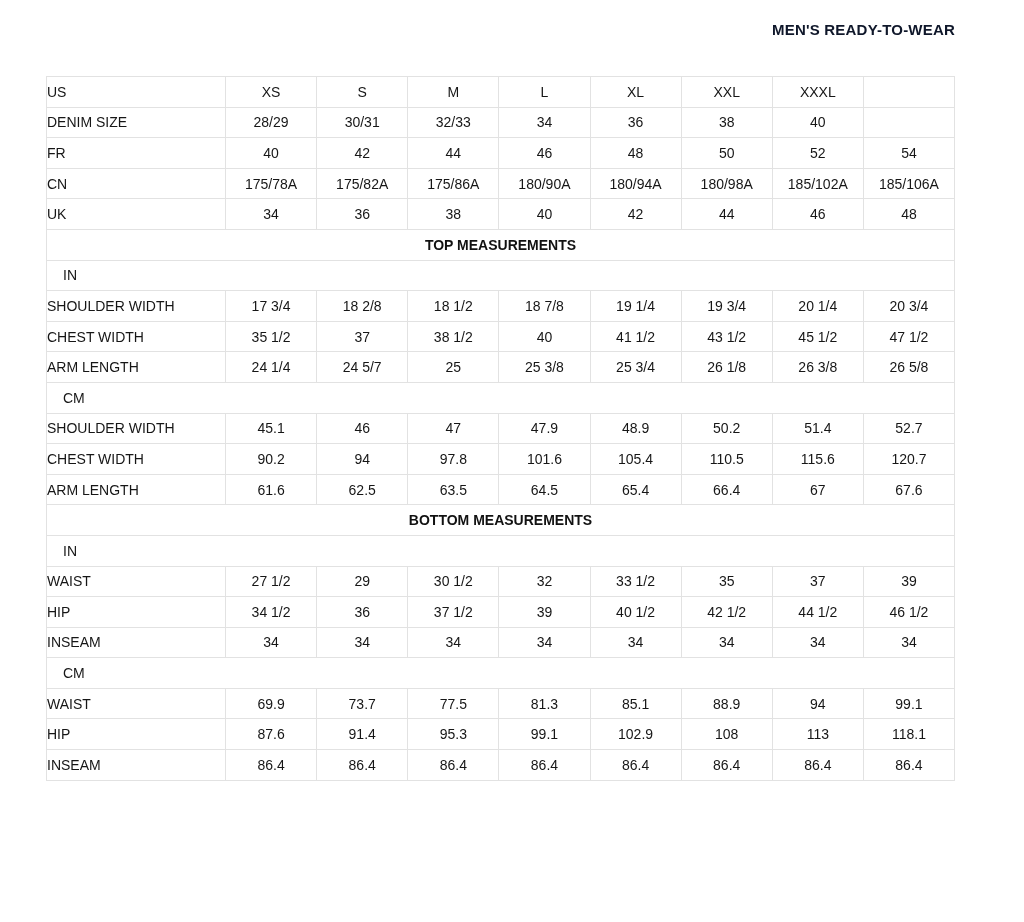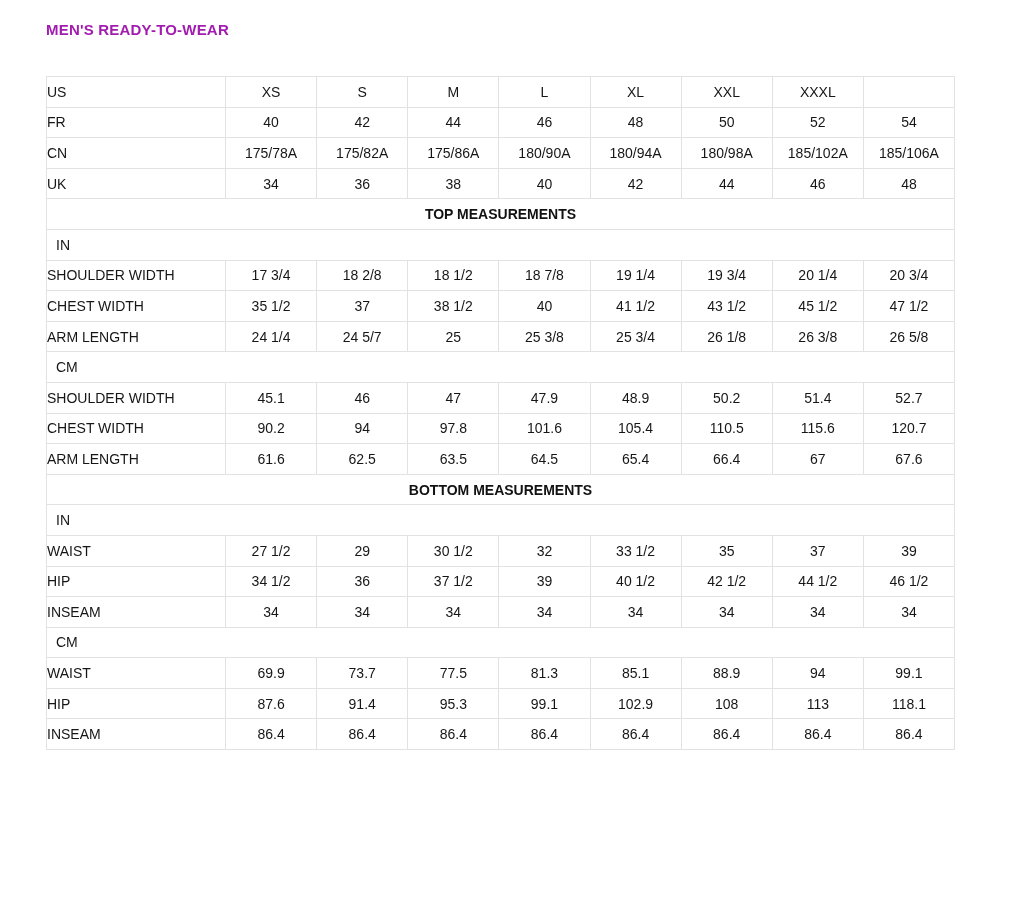--- a/index.html
+++ b/index.html
@@ -17,25 +17,25 @@
     position: relative;
     width: 1024px;
     height: 922px;
     background: #ffffff;
   }
   .chart-title {
     position: absolute;
     top: 21px;
     left: 46px;
     width: 909px;
-    text-align: left;
+    text-align: right;
     font-size: 15px;
     font-weight: bold;
     letter-spacing: 0.2px;
-    color: #a21caf;
+    color: #0f172a;
   }
   table.size-chart {
     position: absolute;
     left: 46px;
     top: 76px;
     width: 909px;
     border-collapse: collapse;
     table-layout: fixed;
   }
   table.size-chart col.label-col { width: 179px; }
@@ -54,21 +54,21 @@
   table.size-chart td.label-cell {
     text-align: left;
   }
   table.size-chart td.heading-cell {
     text-align: center;
     font-weight: bold;
     color: #111111;
   }
   table.size-chart td.unit-cell {
     text-align: left;
-    padding-left: 9px;
+    padding-left: 16px;
   }
 </style>
 </head>
 <body>
 
 <div class="page">
 
   <div class="chart-title">MEN'S READY-TO-WEAR</div>
 
   <table class="size-chart">
@@ -89,20 +89,31 @@
           <td class="value-cell">XS</td>
           <td class="value-cell">S</td>
           <td class="value-cell">M</td>
           <td class="value-cell">L</td>
           <td class="value-cell">XL</td>
           <td class="value-cell">XXL</td>
           <td class="value-cell">XXXL</td>
           <td class="value-cell"></td>
         </tr>
         <tr>
+          <td class="label-cell">DENIM SIZE</td>
+          <td class="value-cell">28/29</td>
+          <td class="value-cell">30/31</td>
+          <td class="value-cell">32/33</td>
+          <td class="value-cell">34</td>
+          <td class="value-cell">36</td>
+          <td class="value-cell">38</td>
+          <td class="value-cell">40</td>
+          <td class="value-cell"></td>
+        </tr>
+        <tr>
           <td class="label-cell">FR</td>
           <td class="value-cell">40</td>
           <td class="value-cell">42</td>
           <td class="value-cell">44</td>
           <td class="value-cell">46</td>
           <td class="value-cell">48</td>
           <td class="value-cell">50</td>
           <td class="value-cell">52</td>
           <td class="value-cell">54</td>
         </tr>

